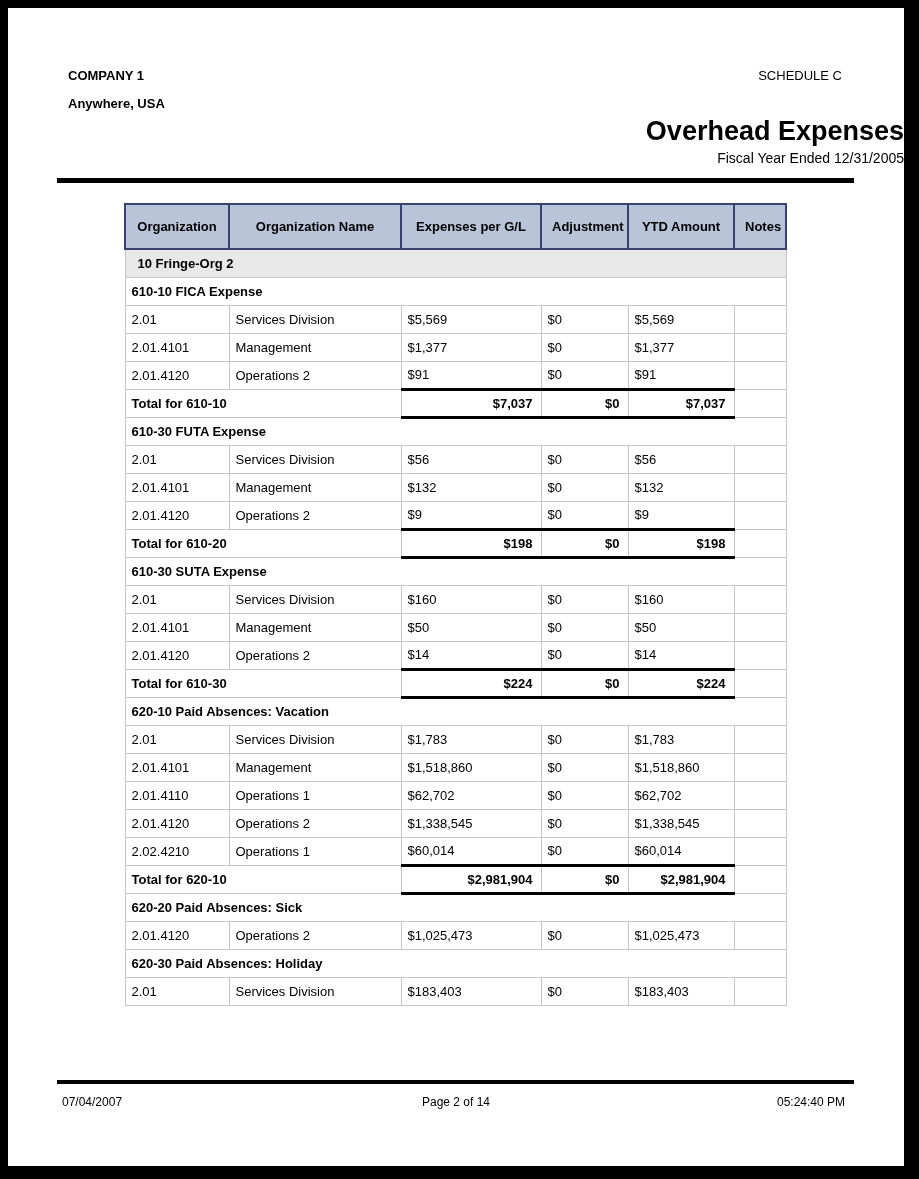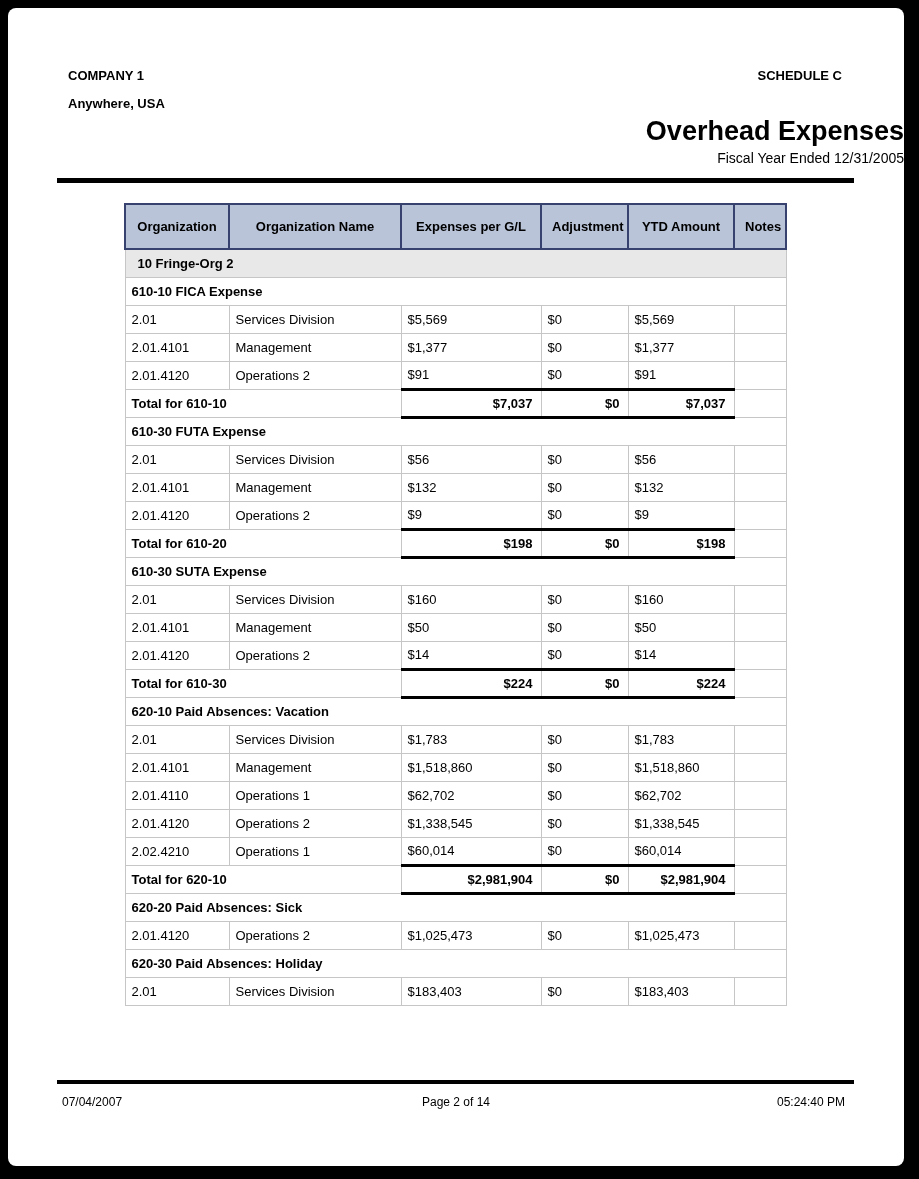--- a/index.html
+++ b/index.html
@@ -14,25 +14,24 @@
     width:919px; height:1179px;
     background:#000;
     font-family:"Liberation Sans", sans-serif;
     color:#000;
     position:relative;
   }
   .page{
     position:absolute; left:8px; top:8px;
     width:896px; height:1158px;
     background:#ffffff;
-    border-radius:8px;
   }
   .company{position:absolute; left:60px; top:60px; font-size:13px; font-weight:bold;}
   .location{position:absolute; left:60px; top:88px; font-size:13px; font-weight:bold;}
-  .schedule{position:absolute; right:62px; top:60px; font-size:13px; font-weight:bold;}
+  .schedule{position:absolute; right:62px; top:60px; font-size:13px; font-weight:normal;}
   .report-title{position:absolute; left:0; top:108px; width:100%; text-align:right; font-size:27px; font-weight:bold; letter-spacing:0px;}
   .report-subtitle{position:absolute; left:0; top:142px; width:100%; text-align:right; font-size:14px;}
   .rule{position:absolute; left:49px; width:797px; height:5px; background:#000;}
   .rule-top{top:170px;}
   .rule-bottom{top:1072px; height:4px;}
   .footer-date{position:absolute; left:54px; top:1087px; font-size:12px;}
   .footer-page{position:absolute; left:0; top:1087px; width:100%; text-align:center; font-size:12px;}
   .footer-time{position:absolute; right:59px; top:1087px; font-size:12px;}
 
   table.report{

